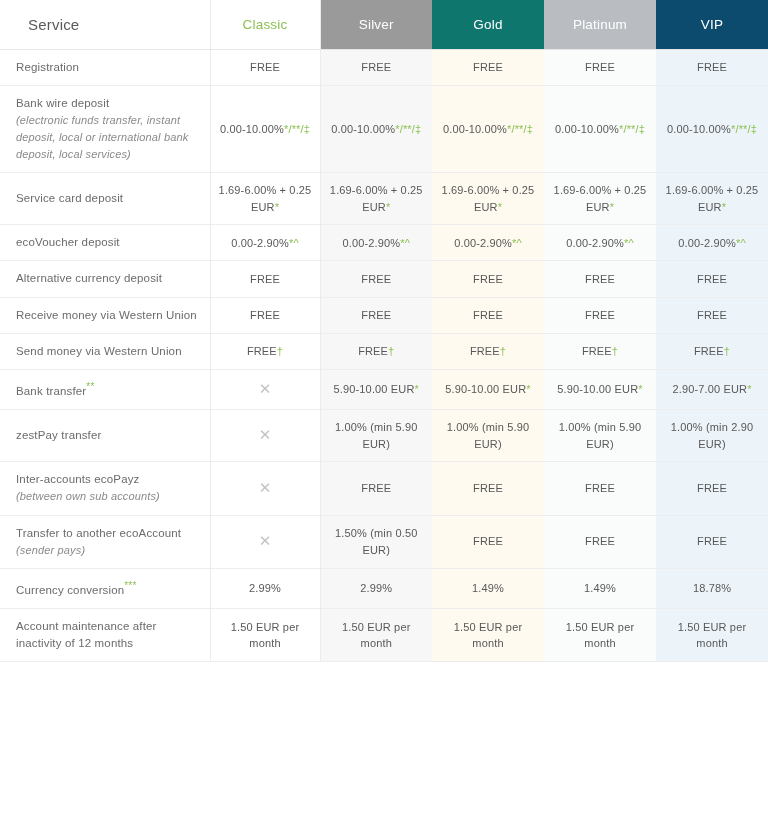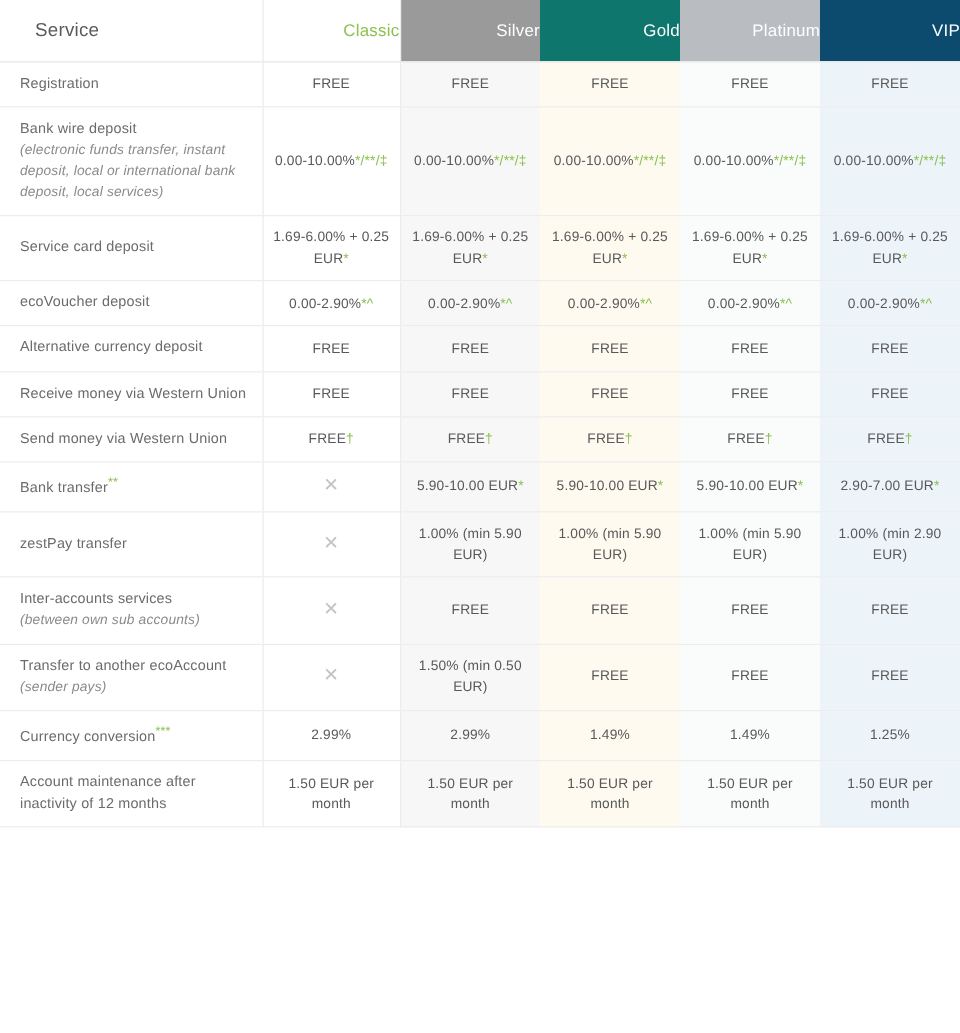--- a/index.html
+++ b/index.html
@@ -21,21 +21,21 @@
   #pricing-table col.c-gold      { width: 112px; }
   #pricing-table col.c-platinum  { width: 112px; }
   #pricing-table col.c-vip       { width: 112px; }
 
   
   thead th {
     height: 49px;
     font-size: 13.5px;
     font-weight: normal;
     letter-spacing: .2px;
-    text-align: right;
+    text-align: center;
     vertical-align: middle;
     border-bottom: 1px solid #e6e6e6;
   }
   th.h-service {
     text-align: left;
     padding-left: 28px;
     font-size: 15px;
     color: #5a5a5a;
     background: #ffffff;
     border-right: 1px solid #ececec;
@@ -181,42 +181,42 @@
       </tr>
       <tr>
         <td class="svc"><span>zestPay transfer</span></td>
         <td class="v-classic"><span class="xmark">✕</span></td>
         <td class="v-silver"><span>1.00% (min 5.90 EUR)</span></td>
         <td class="v-gold"><span>1.00% (min 5.90 EUR)</span></td>
         <td class="v-platinum"><span>1.00% (min 5.90 EUR)</span></td>
         <td class="v-vip"><span>1.00% (min 2.90 EUR)</span></td>
       </tr>
       <tr>
-        <td class="svc"><span>Inter-accounts services</span><span class="sub">(between own sub accounts)</span></td>
+        <td class="svc"><span>Inter-accounts ecoPayz</span><span class="sub">(between own sub accounts)</span></td>
         <td class="v-classic"><span class="xmark">✕</span></td>
         <td class="v-silver"><span>FREE</span></td>
         <td class="v-gold"><span>FREE</span></td>
         <td class="v-platinum"><span>FREE</span></td>
         <td class="v-vip"><span>FREE</span></td>
       </tr>
       <tr>
         <td class="svc"><span>Transfer to another ecoAccount</span><span class="sub">(sender pays)</span></td>
         <td class="v-classic"><span class="xmark">✕</span></td>
         <td class="v-silver"><span>1.50% (min 0.50 EUR)</span></td>
         <td class="v-gold"><span>FREE</span></td>
         <td class="v-platinum"><span>FREE</span></td>
         <td class="v-vip"><span>FREE</span></td>
       </tr>
       <tr>
         <td class="svc"><span>Currency conversion</span><span class="hdr-mark">***</span></td>
         <td class="v-classic"><span>2.99%</span></td>
         <td class="v-silver"><span>2.99%</span></td>
         <td class="v-gold"><span>1.49%</span></td>
         <td class="v-platinum"><span>1.49%</span></td>
-        <td class="v-vip"><span>1.25%</span></td>
+        <td class="v-vip"><span>18.78%</span></td>
       </tr>
       <tr>
         <td class="svc"><span>Account maintenance after inactivity of 12 months</span></td>
         <td class="v-classic"><span>1.50 EUR per month</span></td>
         <td class="v-silver"><span>1.50 EUR per month</span></td>
         <td class="v-gold"><span>1.50 EUR per month</span></td>
         <td class="v-platinum"><span>1.50 EUR per month</span></td>
         <td class="v-vip"><span>1.50 EUR per month</span></td>
       </tr>
     </tbody>

